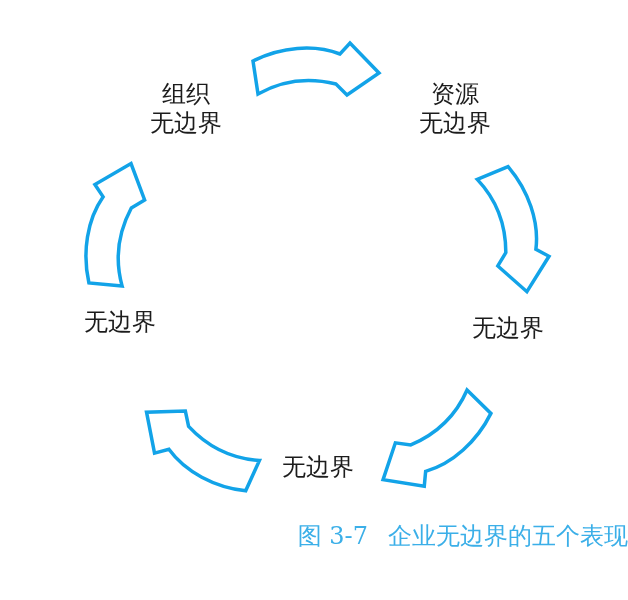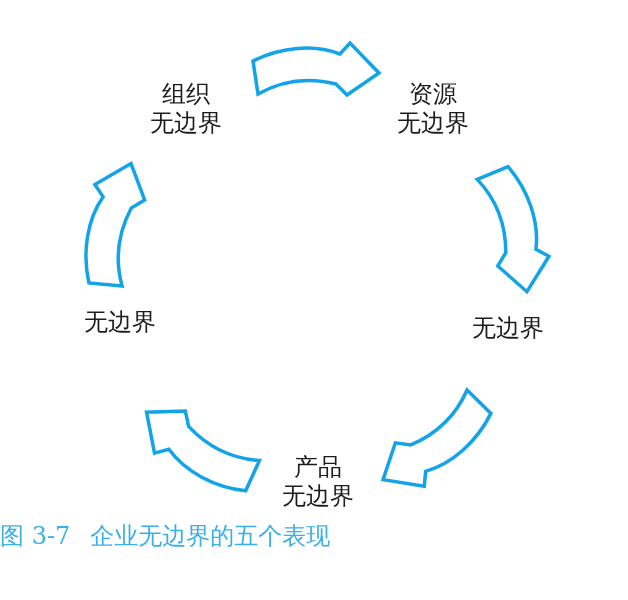--- a/index.html
+++ b/index.html
@@ -34,21 +34,21 @@
     color: #1c1c1c;
     font-size: 24px;
     line-height: 29px;
     white-space: nowrap;
   }
   .caption {
     position: absolute;
     left: 0;
     top: 521px;
     width: 628px;
-    text-align: left;
+    text-align: right;
     color: #3bafe8;
     font-size: 24px;
     line-height: 30px;
     white-space: nowrap;
   }
   .caption .fig-label {
     margin-right: 20px;
   }
 </style>
 </head>
@@ -67,31 +67,30 @@
       <use href="#curved-arrow" xlink:href="#curved-arrow" transform="rotate(213 313 277)"></use>
       <use href="#curved-arrow" xlink:href="#curved-arrow" transform="rotate(284 313 277)"></use>
     </g>
   </svg>
 
   <div class="node" style="left:186px; top:80px">
     <div>组织</div>
     <div>无边界</div>
   </div>
 
-  <div class="node" style="left:433px; top:80px">
+  <div class="node" style="left:455px; top:80px">
     <div>资源</div>
     <div>无边界</div>
   </div>
 
   <div class="node" style="left:508px; top:314px">
     <div>无边界</div>
   </div>
 
   <div class="node" style="left:318px; top:453px">
-    <div>产品</div>
     <div>无边界</div>
   </div>
 
   <div class="node" style="left:120px; top:308px">
     <div>无边界</div>
   </div>
 
   <div class="caption">
     <span class="fig-label">图 3-7</span><span>企业无边界的五个表现</span>
   </div>

